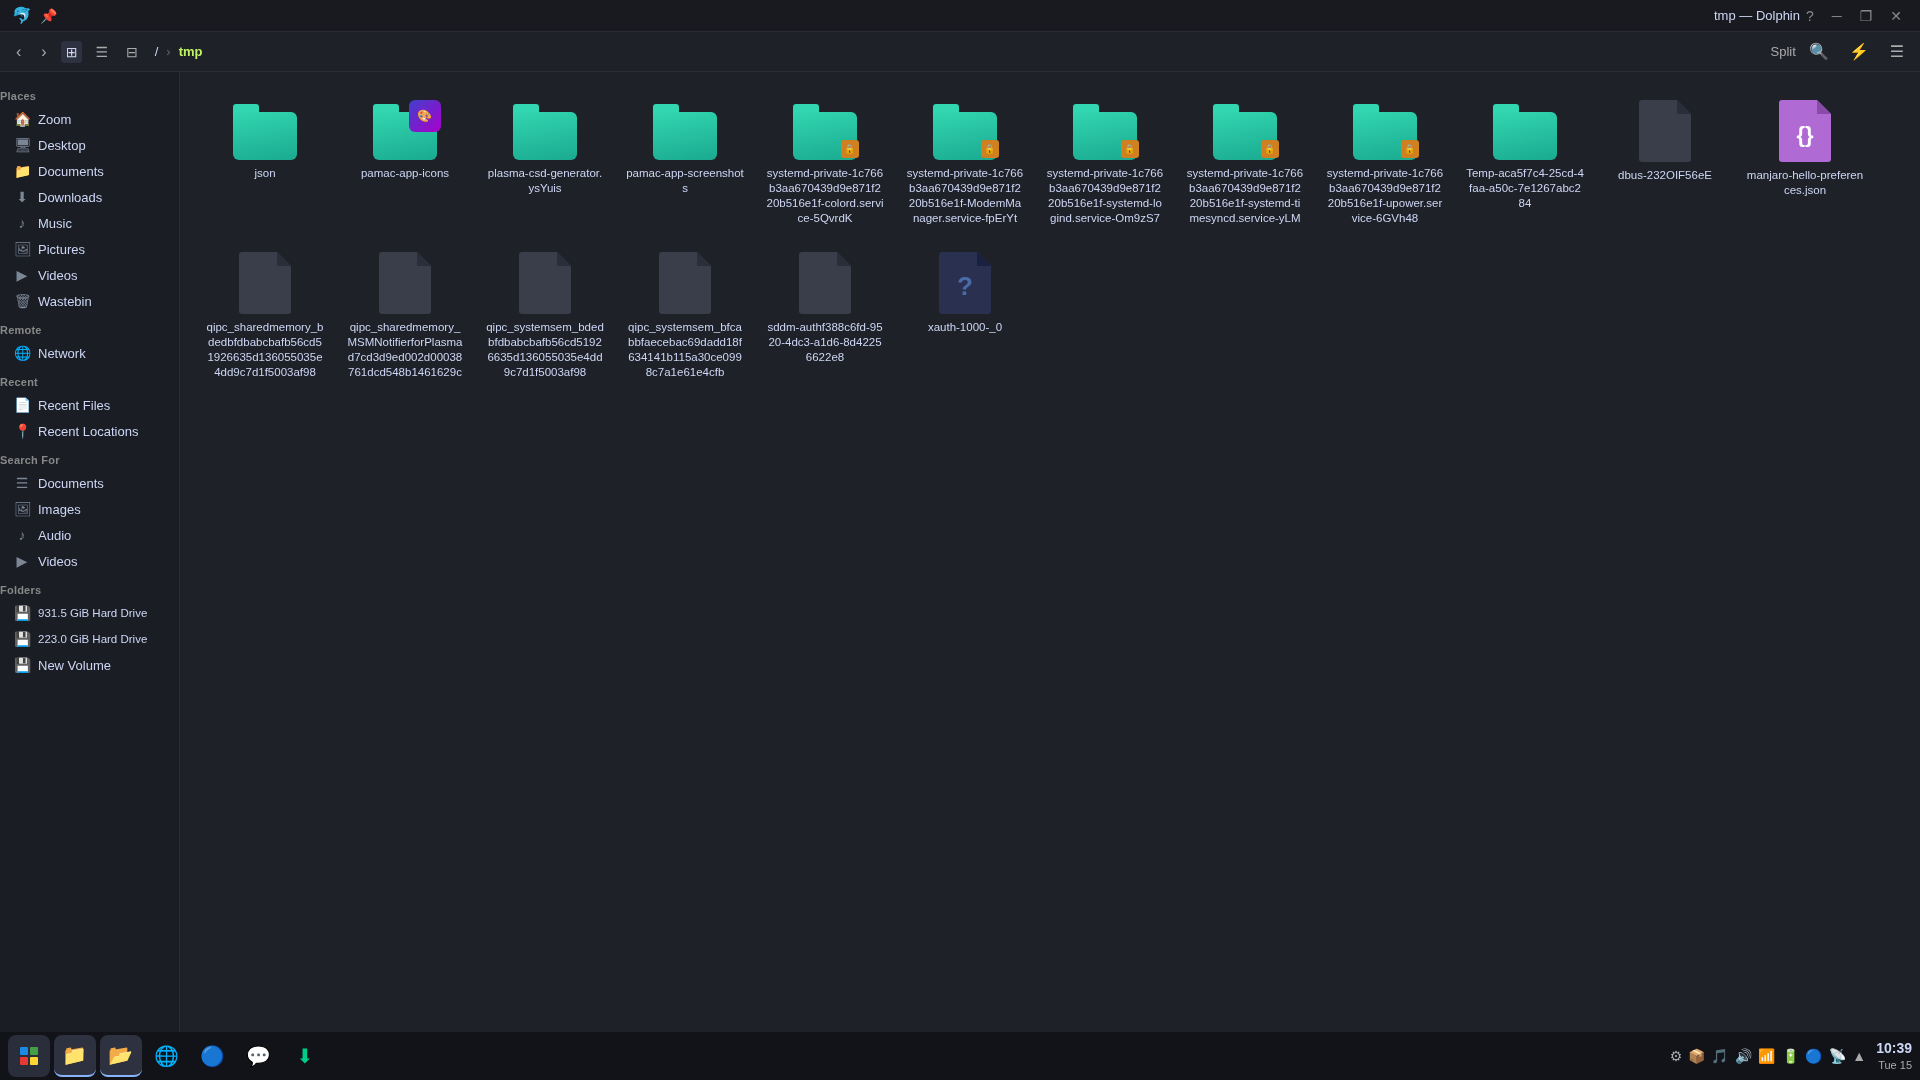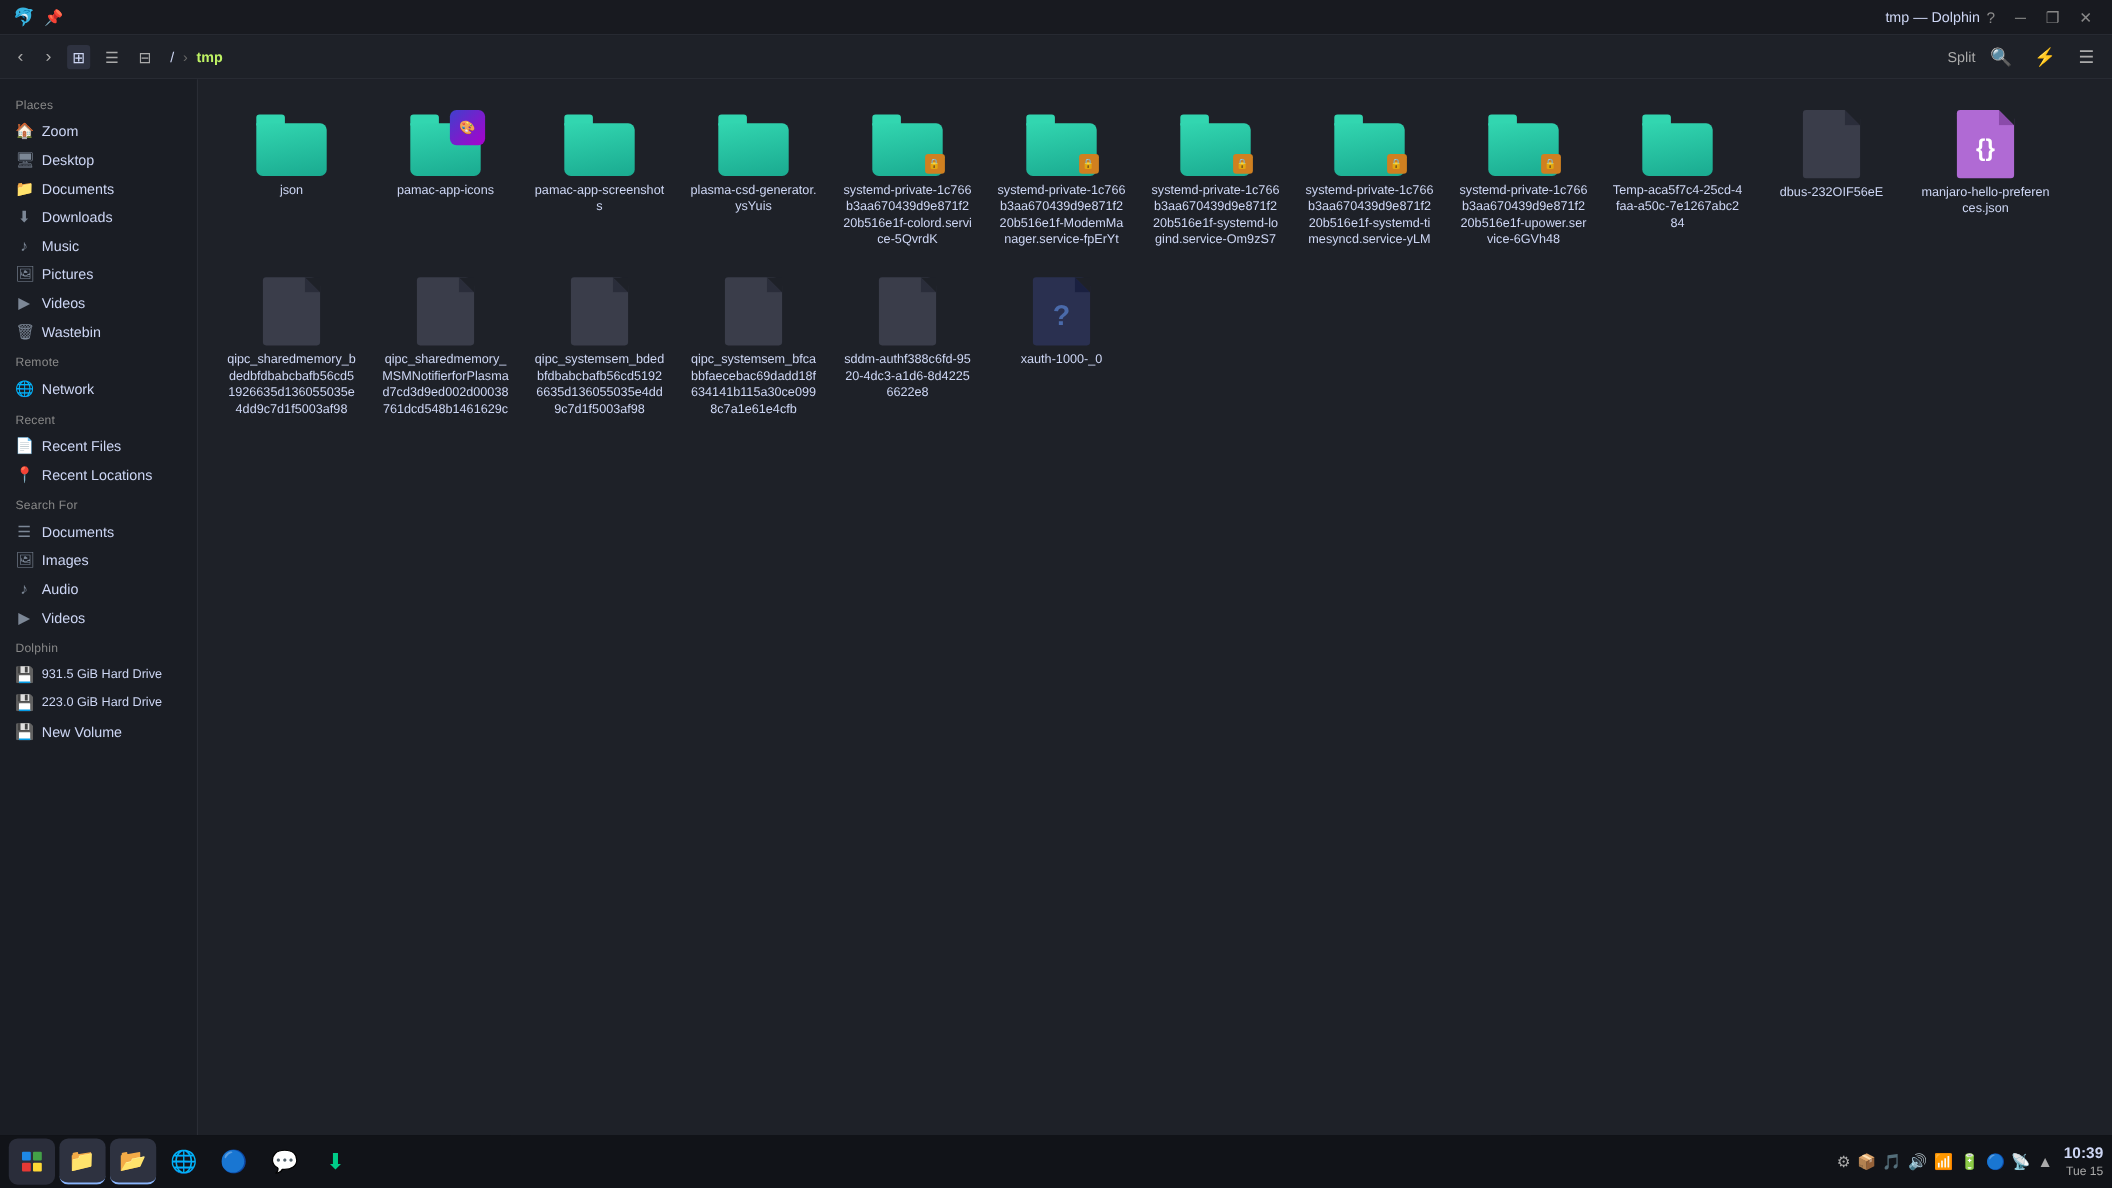--- a/index.html
+++ b/index.html
@@ -69,22 +69,22 @@
     #sidebar {
       width: 180px;
       background: #1a1d24;
       border-right: 1px solid #2a2d35;
       overflow-y: auto;
       padding: 8px 0;
     }
     .sidebar-section-label {
       font-size: 11px;
       color: #888;
-      font-weight: 400;
-      padding: 10px 14px 4px 14px;
+      font-weight: 700;
+      padding: 10px 14px 4px 0;
       text-transform: none;
       letter-spacing: 0.02em;
     }
     .sidebar-item {
       display: flex;
       align-items: center;
       gap: 8px;
       padding: 5px 14px;
       cursor: pointer;
       border-radius: 0;
@@ -464,21 +464,21 @@
     </div>
     <div class="sidebar-item">
       <span class="sidebar-icon">♪</span>
       <span>Audio</span>
     </div>
     <div class="sidebar-item">
       <span class="sidebar-icon">▶</span>
       <span>Videos</span>
     </div>
 
-    <div class="sidebar-section-label">Dolphin</div>
+    <div class="sidebar-section-label">Folders</div>
     <div class="sidebar-item">
       <span class="sidebar-icon">💾</span>
       <span style="font-size:11.5px;">931.5 GiB Hard Drive</span>
     </div>
     <div class="sidebar-item">
       <span class="sidebar-icon">💾</span>
       <span style="font-size:11.5px;">223.0 GiB Hard Drive</span>
     </div>
     <div class="sidebar-item">
       <span class="sidebar-icon">💾</span>
@@ -504,29 +504,29 @@
           <div class="f-app-icon" style="font-size:12px;">🎨</div>
         </div>
         <div class="file-item-name">pamac-app-icons</div>
       </div>
 
       <div class="file-item">
         <div class="folder-icon-wrapper">
           <div class="f-tab"></div>
           <div class="f-body"></div>
         </div>
+        <div class="file-item-name">plasma-csd-generator.ysYuis</div>
+      </div>
+
+      <div class="file-item">
+        <div class="folder-icon-wrapper">
+          <div class="f-tab"></div>
+          <div class="f-body"></div>
+        </div>
         <div class="file-item-name">pamac-app-screenshots</div>
-      </div>
-
-      <div class="file-item">
-        <div class="folder-icon-wrapper">
-          <div class="f-tab"></div>
-          <div class="f-body"></div>
-        </div>
-        <div class="file-item-name">plasma-csd-generator.ysYuis</div>
       </div>
 
       <div class="file-item">
         <div class="folder-icon-wrapper" style="position:relative;">
           <div class="f-tab"></div>
           <div class="f-body"></div>
           <div class="f-lock">🔒</div>
         </div>
         <div class="file-item-name">systemd-private-1c766b3aa670439d9e871f220b516e1f-colord.service-5QvrdK</div>
       </div>

